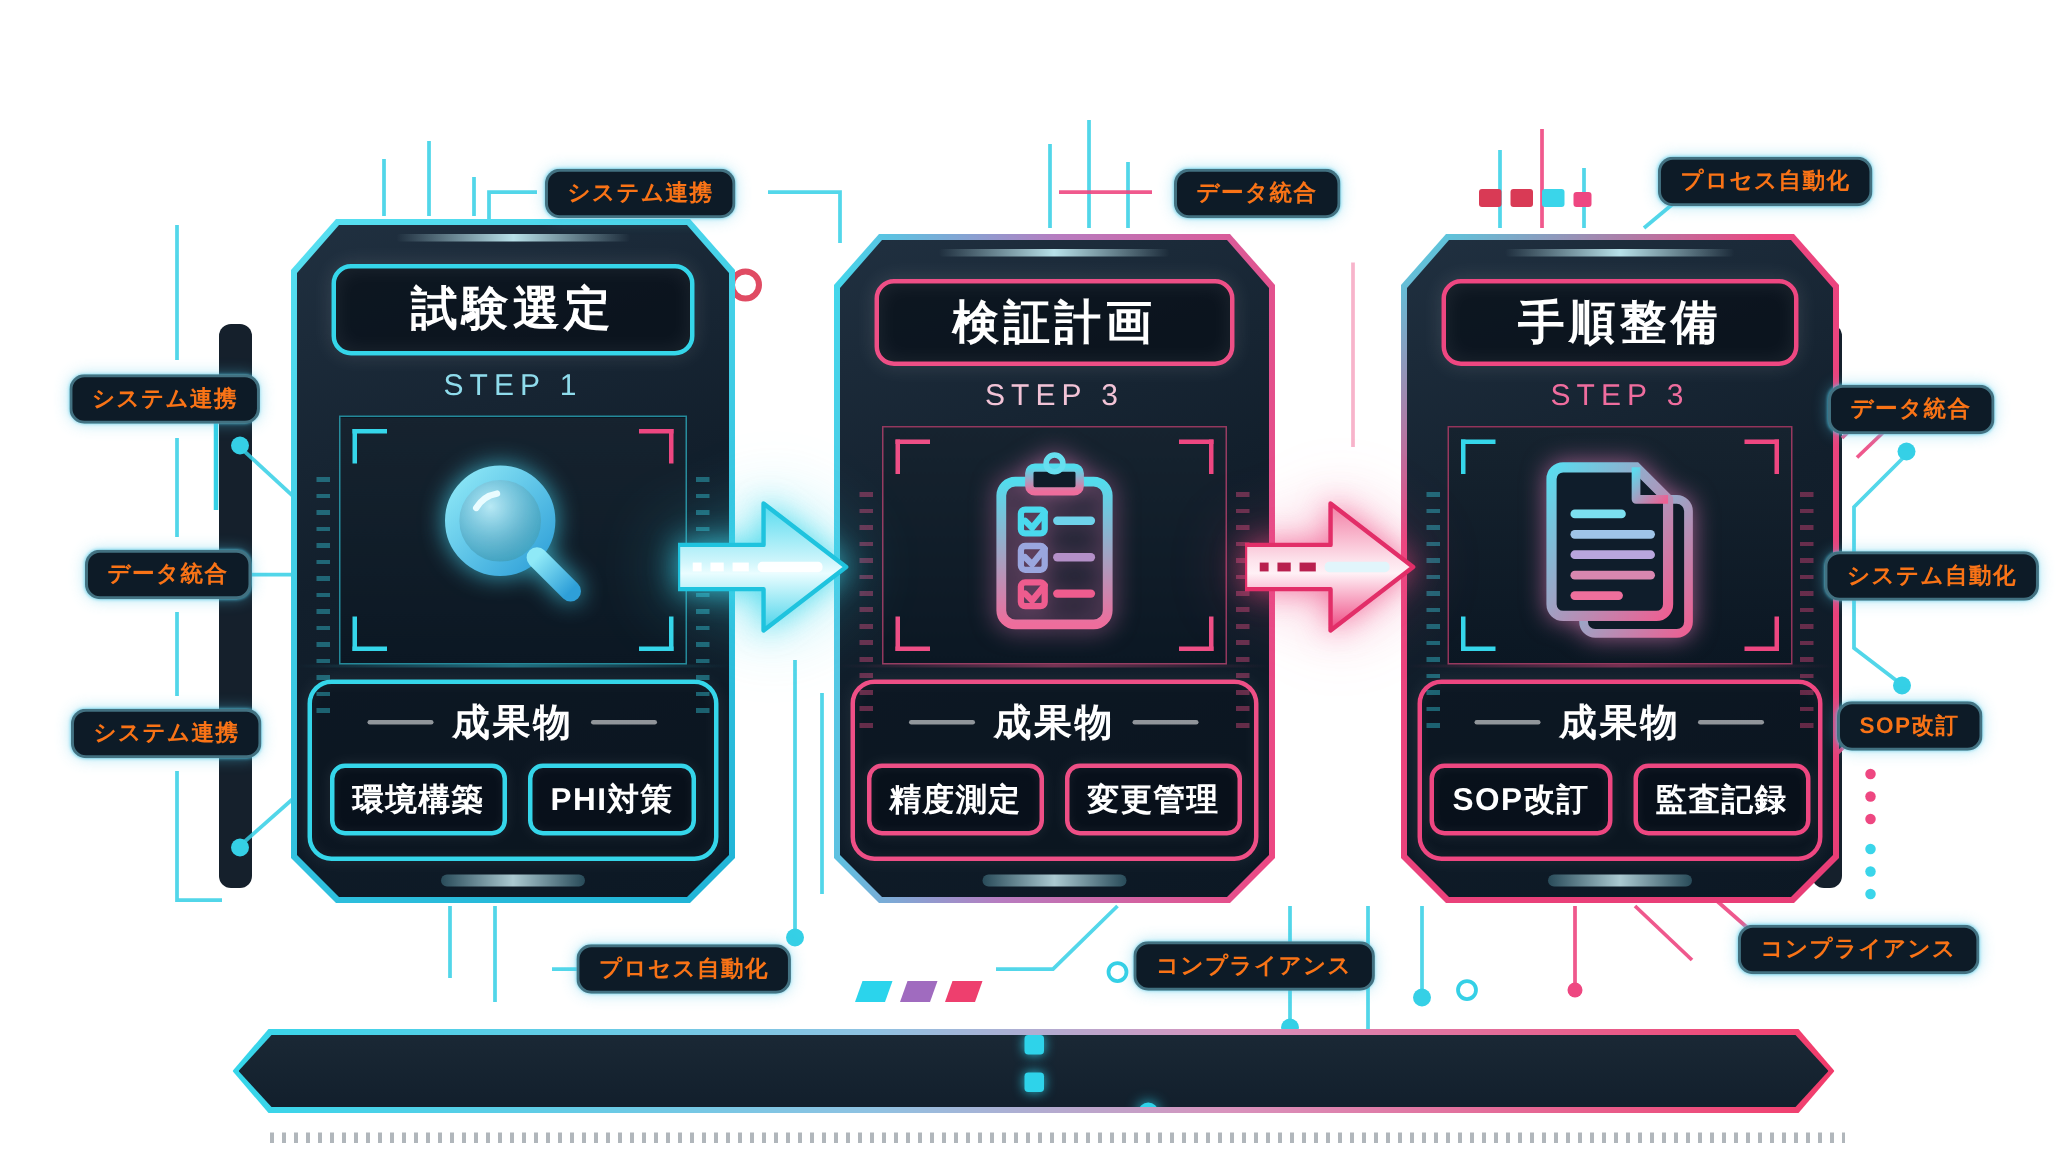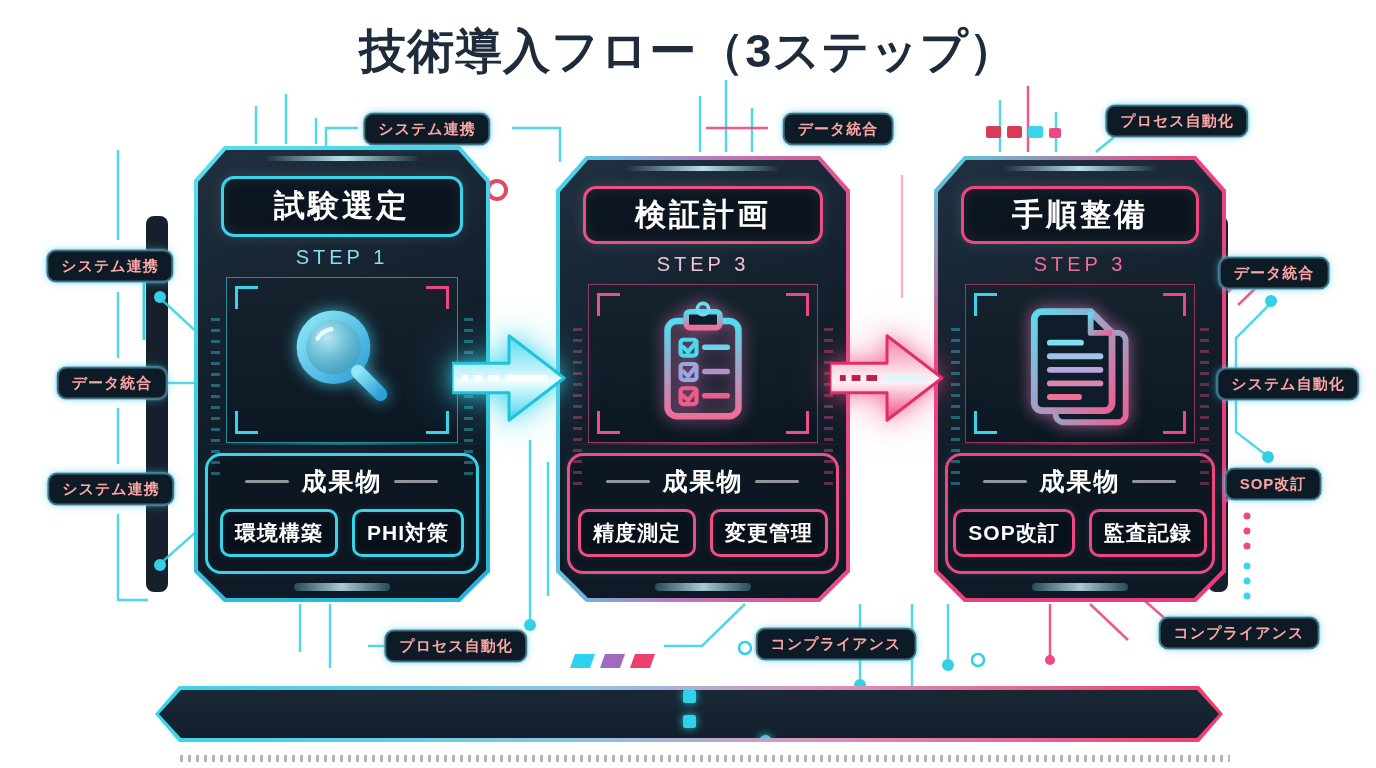--- a/index.html
+++ b/index.html
@@ -6,21 +6,21 @@
   body{font-family:"Liberation Sans","DejaVu Sans",sans-serif;}
   .canvas{position:relative;width:1376px;height:768px;background:#ffffff;overflow:hidden;}
 
   .main-title{position:absolute;top:20px;left:0;right:0;text-align:center;
     font-size:47px;font-weight:900;color:#1e2b3a;letter-spacing:1px;margin:0;}
 
   .bg{position:absolute;inset:0;z-index:1;}
 
   
   .pill{position:absolute;z-index:6;transform:translate(-50%,-50%);
-    background:#0d1b27;color:#fca5a5;font-size:15px;font-weight:700;letter-spacing:1px;
+    background:#0d1b27;color:#f97316;font-size:15px;font-weight:700;letter-spacing:1px;
     padding:5px 13px;border-radius:10px;border:2px solid rgba(130,220,240,.45);
     box-shadow:0 0 10px rgba(80,200,230,.45),0 0 2px rgba(80,200,230,.6);white-space:nowrap;}
 
   
   .panel{position:absolute;z-index:3;
     clip-path:polygon(30px 0,calc(100% - 30px) 0,100% 34px,100% calc(100% - 30px),
       calc(100% - 30px) 100%,30px 100%,0 calc(100% - 30px),0 34px);}
   .p1{left:170px;top:146px;width:296px;height:456px;background:linear-gradient(150deg,#58e0f1,#1fb3d6);
       filter:drop-shadow(0 0 16px rgba(53,214,234,.55)) drop-shadow(0 0 42px rgba(53,214,234,.30));margin-left:24px;}
   .p2{left:556px;top:156px;width:294px;height:446px;background:linear-gradient(95deg,#3fd9ec 0%,#b77cc0 45%,#ee4781 100%);
@@ -184,21 +184,20 @@
       <circle cx="1247" cy="516" r="3.5" fill="#ee4781"></circle>
       <circle cx="1247" cy="531" r="3.5" fill="#ee4781"></circle>
       <circle cx="1247" cy="546" r="3.5" fill="#ee4781"></circle>
       <circle cx="1247" cy="566" r="3.5" fill="#3ad5ea"></circle>
       <circle cx="1247" cy="581" r="3.5" fill="#3ad5ea"></circle>
       <circle cx="1247" cy="596" r="3.5" fill="#3ad5ea"></circle>
     </g>
     <circle cx="497" cy="190" r="9" fill="none" stroke="#e04b63" stroke-width="4"></circle>
   </svg>
 
-  <h1 class="main-title">技術導入フロー（3ステップ）</h1>
 
   <div class="panel p1">
     <div class="panel-fill">
       <div class="topbar"></div>
       <div class="ticks ticks-l"></div>
       <div class="ticks ticks-r"></div>
       <div class="title-plate">
         <span>試験選定</span>
       </div>
       <div class="step-label">STEP 1</div>

